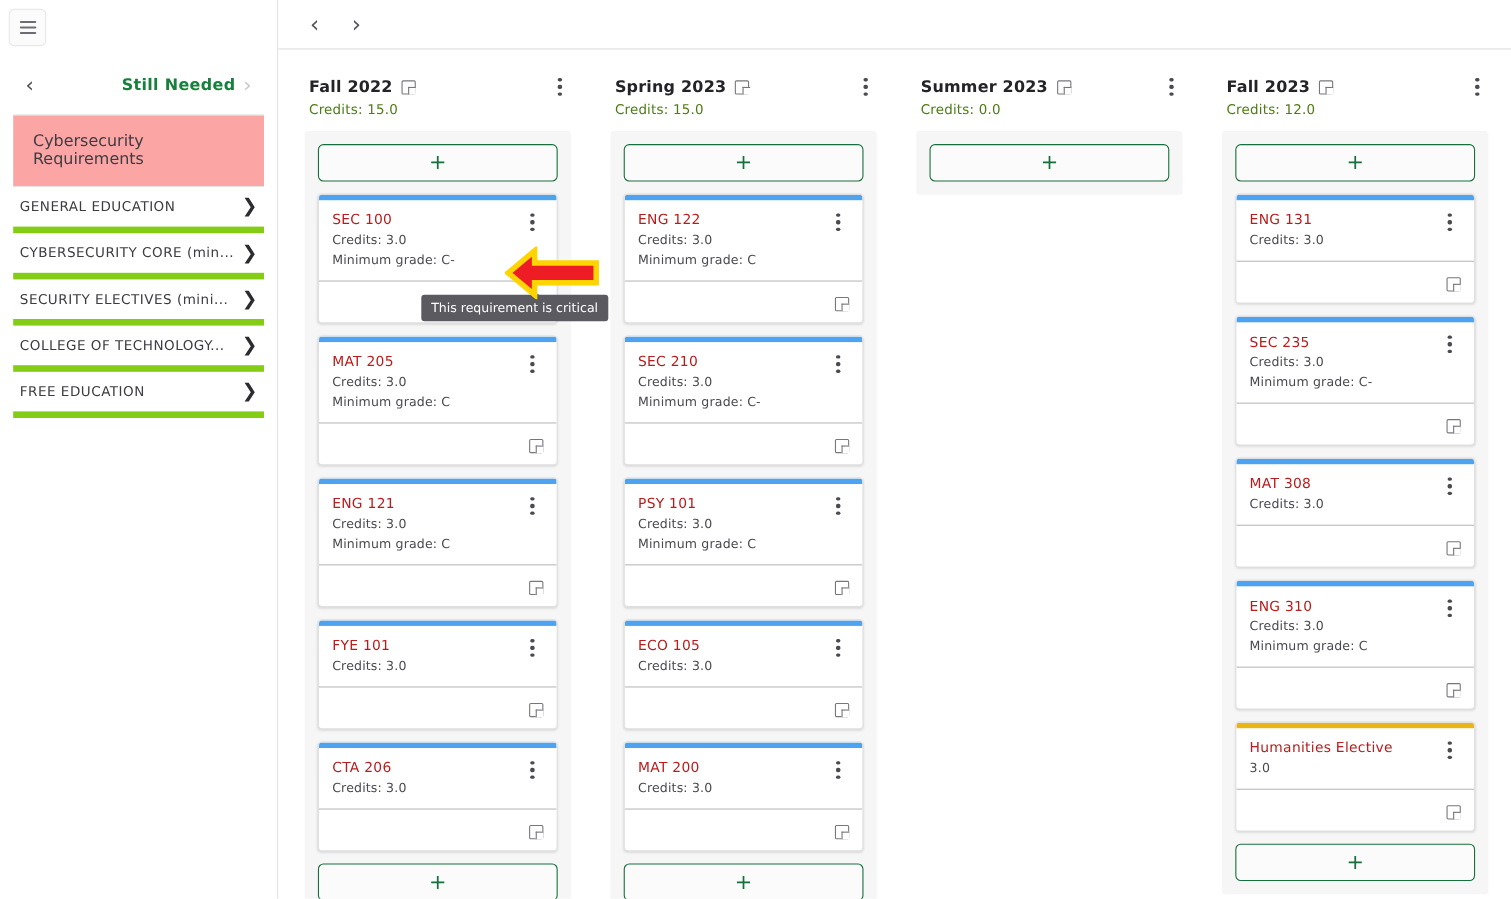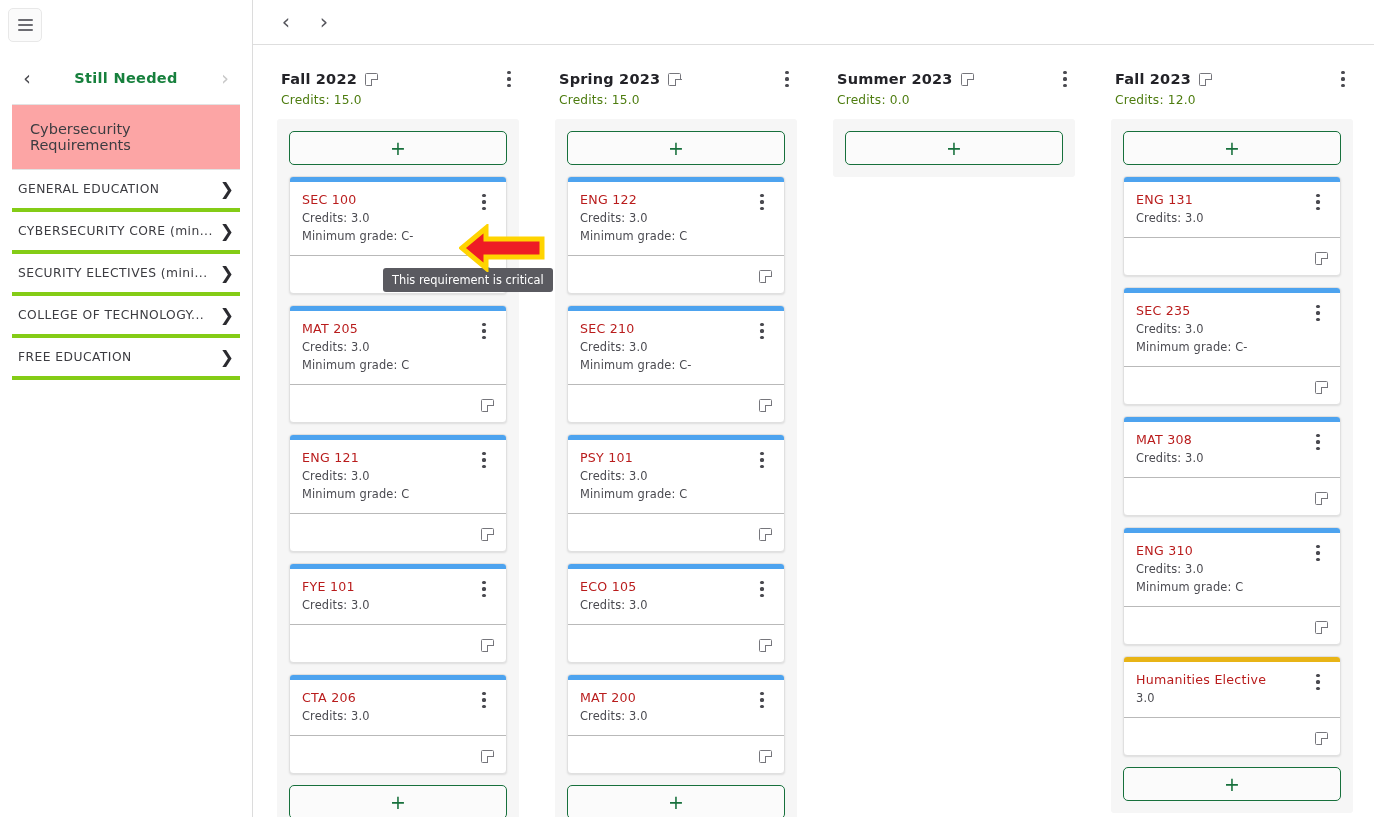--- a/index.html
+++ b/index.html
@@ -42,41 +42,41 @@
   }
   .chev {
     font-size: 19px; line-height: 1;
     color: #4a4a50;
     width: 22px; text-align: center;
     cursor: pointer; user-select: none;
     font-family: "DejaVu Sans", sans-serif;
   }
   .chev.disabled { color: #c8c8c8; cursor: default; }
   .sidebar-nav-title {
-    flex: 1; text-align: center;
+    flex: 1; text-align: right;
     font-size: 14.5px; font-weight: bold;
     color: #17803d; letter-spacing: .3px;
   }
 
   .sidebar-sep { height: 1px; background: #e2e2e2; margin: 4px 12px 0 12px; }
 
   .req-header {
     background: #fca5a5;
     padding: 16px 16px 16px 18px;
     font-size: 14.5px;
     color: #3c3c41;
     border-bottom: 1px solid #e2e2e2;
     margin: 0 12px;
   }
 
   .sidebar-list { margin: 0 12px; }
   .sidebar-item {
     display: flex; align-items: center;
     height: 42px;
-    border-bottom: 4px solid #84cc16;
+    border-bottom: 6px solid #84cc16;
     cursor: pointer;
     padding: 0 6px 0 6px;
   }
   .sidebar-item-label {
     flex: 1;
     font-size: 12.3px;
     color: #3c3c41;
     letter-spacing: .45px;
     white-space: nowrap; overflow: hidden;
   }

